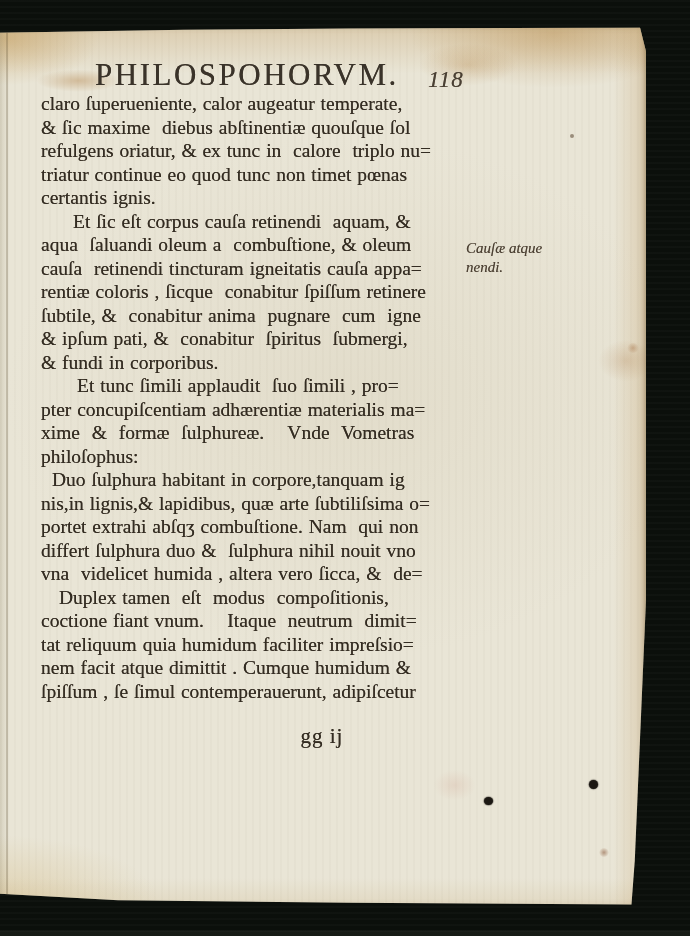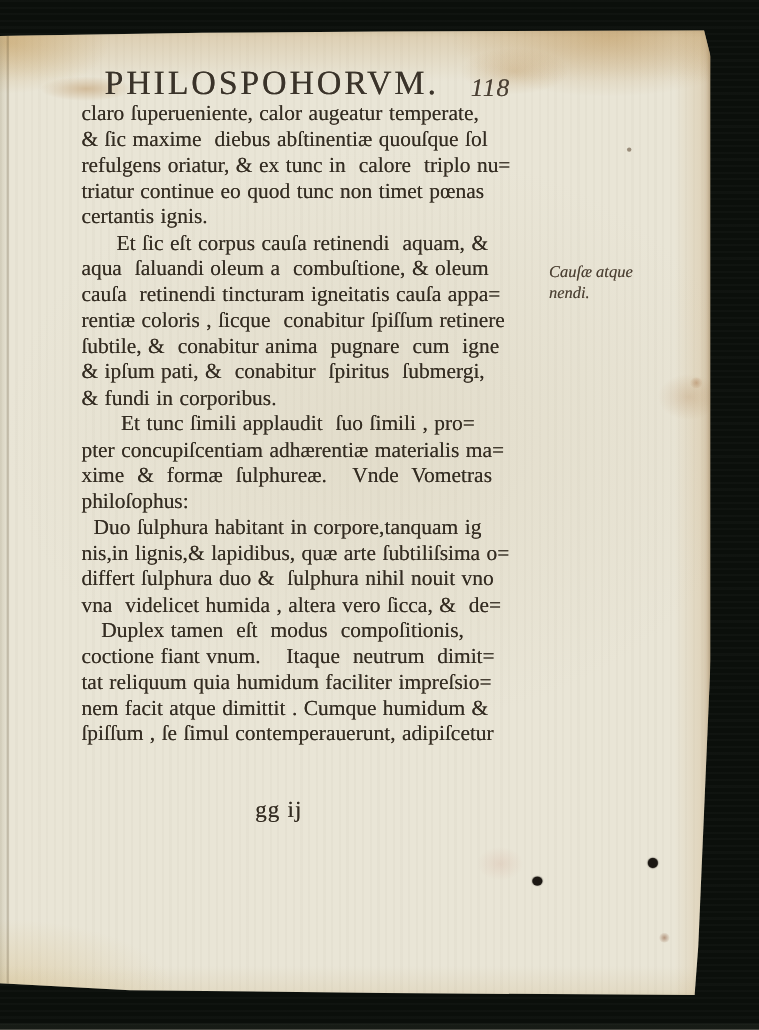--- a/index.html
+++ b/index.html
@@ -65,28 +65,28 @@
     position:absolute;left:442px;top:43px;
     font-size:23px;line-height:1;color:#4a4034;
     font-style:italic;letter-spacing:1px;
     text-shadow:0 0 0.5px rgba(70,55,40,0.7);
   }
   .text-block{
     position:absolute;left:55px;top:67px;width:436px;
     font-size:19.5px;line-height:23.5px;word-spacing:1px;
     text-shadow:0 0 0.5px rgba(50,38,25,0.75);
   }
-  .line{white-space:pre;margin-left:33px;}
+  .line{white-space:pre;}
   .margin-note{
     position:absolute;left:480px;top:214px;width:90px;
     font-style:italic;font-size:15px;line-height:19px;color:#4c4134;
     text-shadow:0 0 0.4px rgba(70,55,40,0.6);
   }
   .signature-mark{
-    position:absolute;left:246px;top:699px;width:180px;
+    position:absolute;left:246px;top:699px;width:180px;text-align:center;
     font-size:21px;line-height:1.2;color:#332c22;
     letter-spacing:1px;text-shadow:0 0 0.5px rgba(50,38,25,0.75);
   }
   .ink-dot{position:absolute;border-radius:50%;background:#1c1813;
     box-shadow:0 0 1px 0.5px rgba(28,24,19,0.6);}
   .ink-dot.d1{left:498px;top:772px;width:9px;height:8px;}
   .ink-dot.d2{left:603px;top:755px;width:9px;height:9px;}
   .foxing-spot{position:absolute;border-radius:50%;}
   .foxing-spot.f1{left:613px;top:823px;width:10px;height:9px;
     background:radial-gradient(circle, rgba(135,85,55,0.55), rgba(135,85,55,0) 75%);}
@@ -120,20 +120,21 @@
         <div class="line">rentiæ coloris , ſicque  conabitur ſpiſſum retinere</div>
         <div class="line">ſubtile, &amp;  conabitur anima  pugnare  cum  igne</div>
         <div class="line">&amp; ipſum pati, &amp;  conabitur  ſpiritus  ſubmergi,</div>
         <div class="line">&amp; fundi in corporibus.</div>
         <div class="line" style="padding-left: 36px;">Et tunc ſimili applaudit  ſuo ſimili , pro=</div>
         <div class="line">pter concupiſcentiam adhærentiæ materialis ma=</div>
         <div class="line">xime  &amp;  formæ  ſulphureæ.    Vnde  Vometras</div>
         <div class="line">philoſophus:</div>
         <div class="line" style="padding-left: 11px;">Duo ſulphura habitant in corpore,tanquam ig</div>
         <div class="line">nis,in lignis,&amp; lapidibus, quæ arte ſubtiliſsima o=</div>
+        <div class="line">portet extrahi abſqʒ combuſtione. Nam  qui non</div>
         <div class="line">differt ſulphura duo &amp;  ſulphura nihil nouit vno</div>
         <div class="line">vna  videlicet humida , altera vero ſicca, &amp;  de=</div>
         <div class="line" style="padding-left: 18px;">Duplex tamen  eſt  modus  compoſitionis,</div>
         <div class="line">coctione fiant vnum.    Itaque  neutrum  dimit=</div>
         <div class="line">tat reliquum quia humidum faciliter impreſsio=</div>
         <div class="line">nem facit atque dimittit . Cumque humidum &amp;</div>
         <div class="line">ſpiſſum , ſe ſimul contemperauerunt, adipiſcetur</div>
       </div>
 
     <div class="margin-note">

